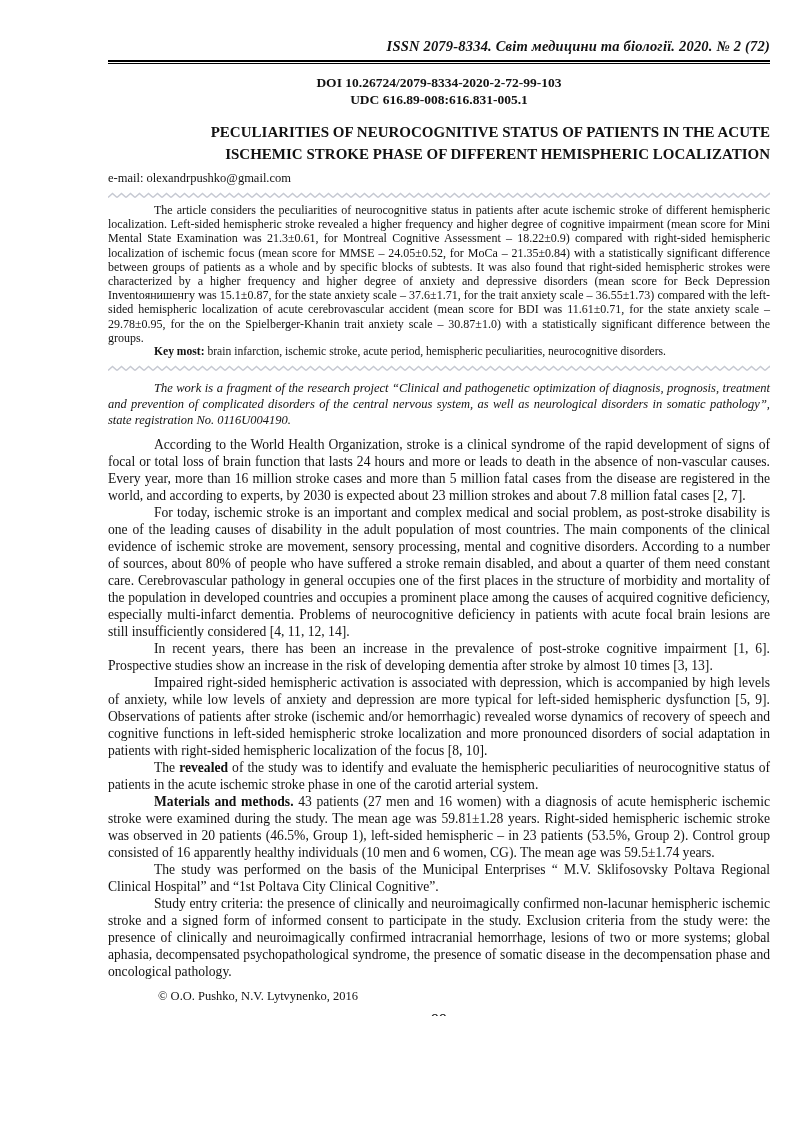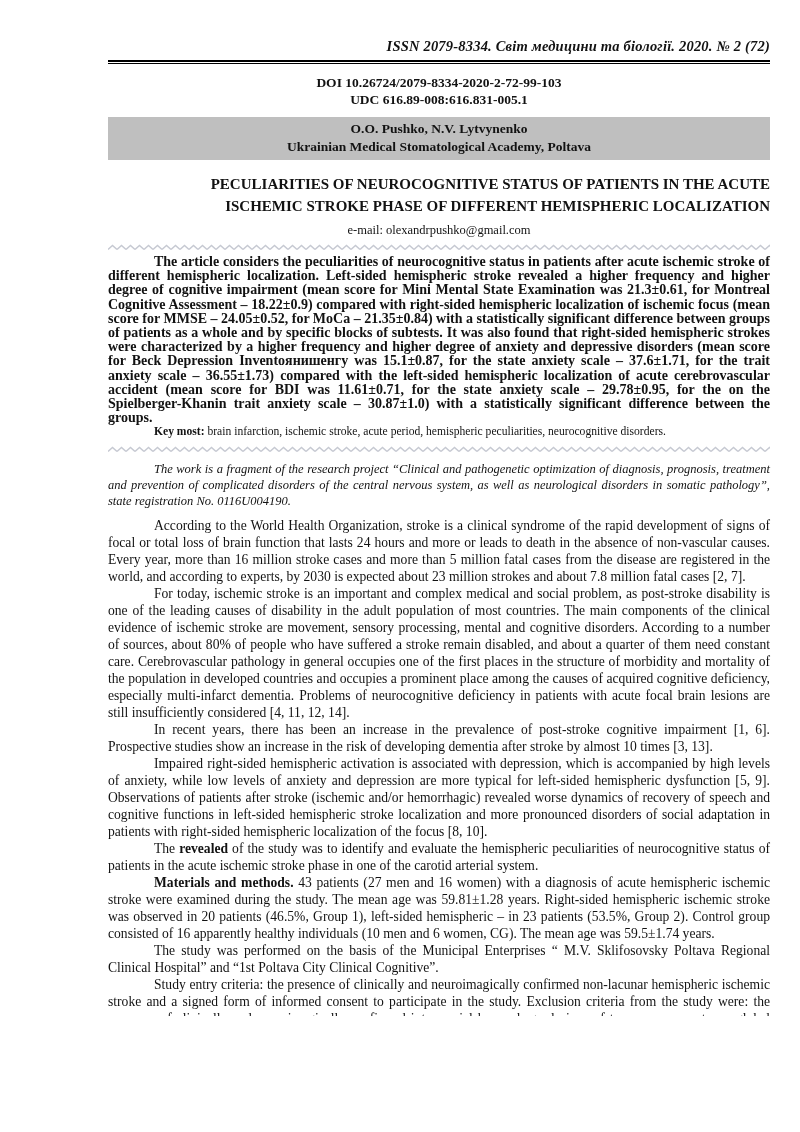--- a/index.html
+++ b/index.html
@@ -47,31 +47,30 @@
   }
   .article-title {
     margin-top: 13px;
     text-align: right;
     font-weight: bold;
     font-size: 15px;
     line-height: 22px;
   }
   .email-line {
     margin-top: 6px;
-    text-align: center;
+    text-align: left;
     font-size: 12.5px;
   }
   .zigzag { display: block; margin-top: 6px; }
   .abstract {
     margin: 4px 0 0 0;
-    font-size: 14px;
+    font-size: 12px;
     line-height: 14.2px;
     text-align: justify;
     text-indent: 46px;
-    font-weight: bold;
   }
   .keywords {
     margin: 0;
     font-size: 11.6px;
     line-height: 14.2px;
     text-indent: 46px;
   }
   .fragment-note {
     margin: 8px 0 0 0;
     font-style: italic;
@@ -113,24 +112,20 @@
   <div class="col">
 
     <div class="issn-line">ISSN 2079-8334. Світ медицини та біології. 2020. № 2 (72)</div>
     <div class="header-rule"></div>
 
     <div class="doi-block">
       <div>DOI 10.26724/2079-8334-2020-2-72-99-103</div>
       <div>UDC 616.89-008:616.831-005.1</div>
     </div>
 
-    <div class="authors-box">
-      <div>O.O. Pushko, N.V. Lytvynenko</div>
-      <div>Ukrainian Medical Stomatological Academy, Poltava</div>
-    </div>
 
     <div class="article-title">
       <span style="display:block">PECULIARITIES OF NEUROCOGNITIVE STATUS OF PATIENTS IN THE ACUTE</span>
       <span style="display:block">ISCHEMIC STROKE PHASE OF DIFFERENT HEMISPHERIC LOCALIZATION</span>
     </div>
 
     <div class="email-line">e-mail: olexandrpushko@gmail.com</div>
 
     <svg class="zigzag" width="662" height="7">
       <defs>

